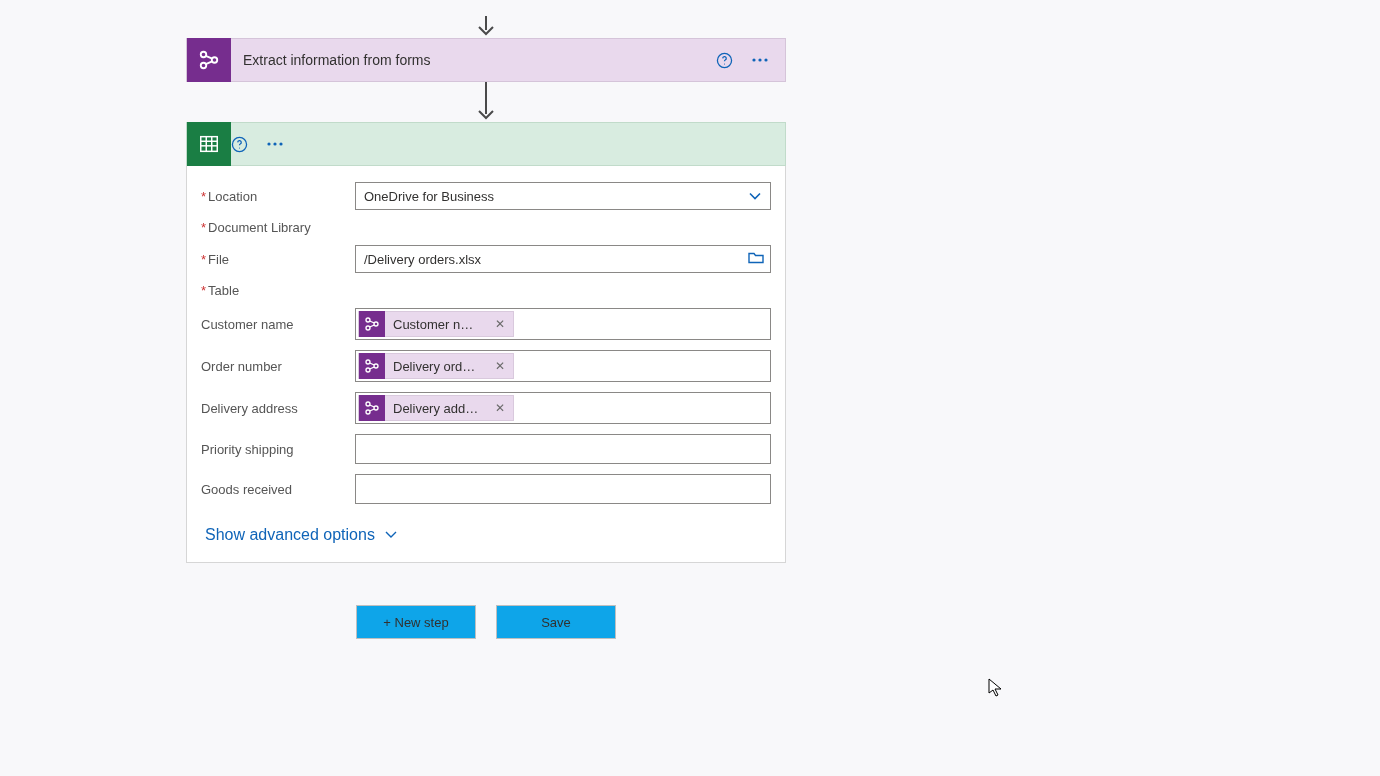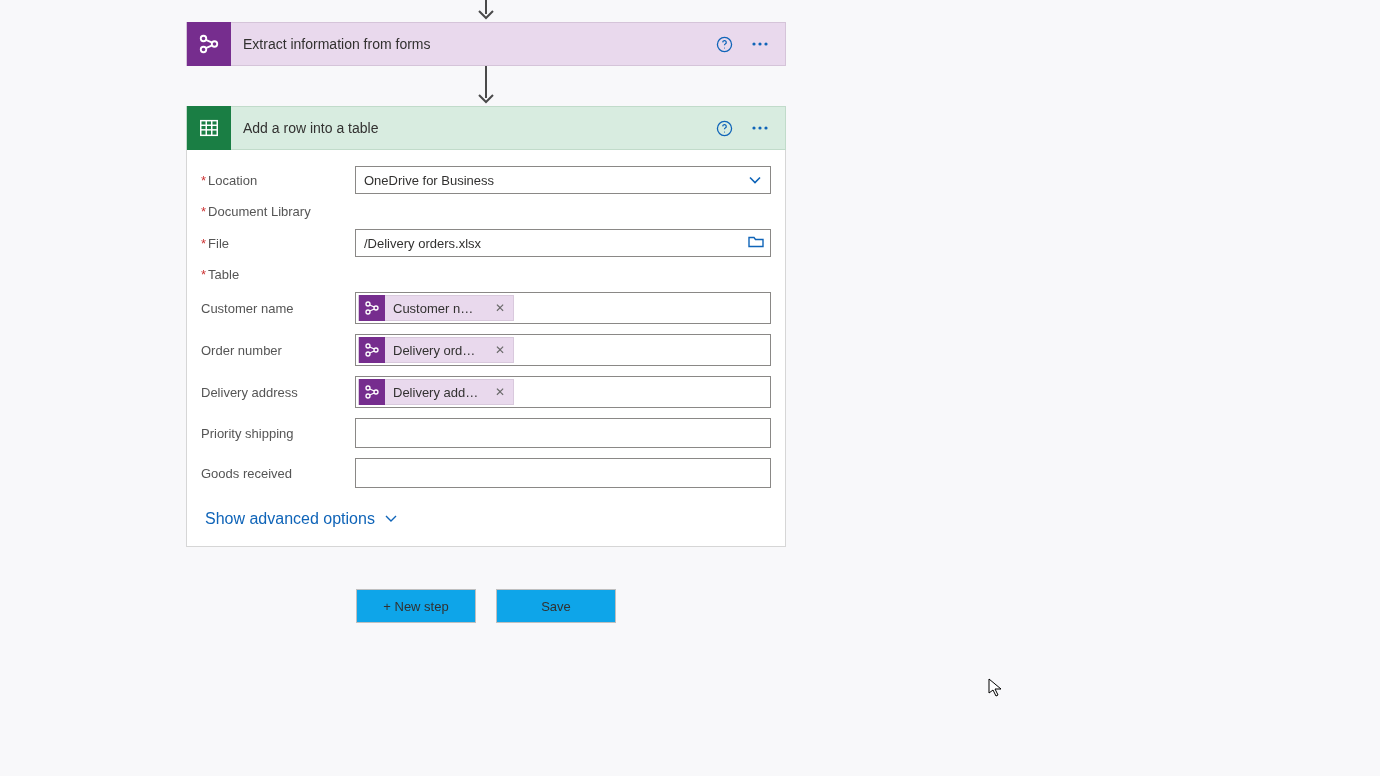--- a/index.html
+++ b/index.html
@@ -5,21 +5,21 @@
   * { box-sizing: border-box; margin: 0; padding: 0; }
   body {
     font-family: "Segoe UI", Arial, sans-serif;
     background: #f8f8fa;
     font-size: 13px;
     color: #323130;
     width: 1380px;
     height: 776px;
     position: relative;
   }
-  .canvas { position: absolute; left: 186px; top: 0; width: 600px; }
+  .canvas { position: absolute; left: 186px; top: 16px; width: 600px; }
   .arrow { display: flex; justify-content: center; }
   .arrow svg { display: block; }
 
   
   .card-header {
     height: 44px;
     display: flex;
     align-items: center;
     border: 1px solid transparent;
   }
@@ -188,21 +188,20 @@
     <div class="card-header green">
       <div class="card-icon green">
         <svg width="22" height="22" viewBox="0 0 24 24" fill="none" stroke="#fff" stroke-width="1.6">
           <rect x="3" y="4" width="18" height="16"></rect>
           <line x1="3" y1="9" x2="21" y2="9"></line>
             <line x1="3" y1="14" x2="21" y2="14"></line>
           <line x1="9" y1="4" x2="9" y2="20"></line>
             <line x1="15" y1="4" x2="15" y2="20"></line>
         </svg>
       </div>
-      <div class="card-title">Add a row into a table</div>
       <div class="card-actions">
         <span class="help-circle">
           <svg width="17" height="17" viewBox="0 0 24 24" fill="none" stroke="#0f64b8" stroke-width="1.8">
             <circle cx="12" cy="12" r="10"></circle>
             <path d="M9.5 9a2.5 2.5 0 1 1 3.5 2.3c-.9.4-1 1-1 1.7"></path>
             <circle cx="12" cy="17" r="0.8" fill="#0f64b8" stroke="none"></circle>
           </svg>
         </span>
         <span class="more-dots">
           <svg width="18" height="6" viewBox="0 0 18 6">

